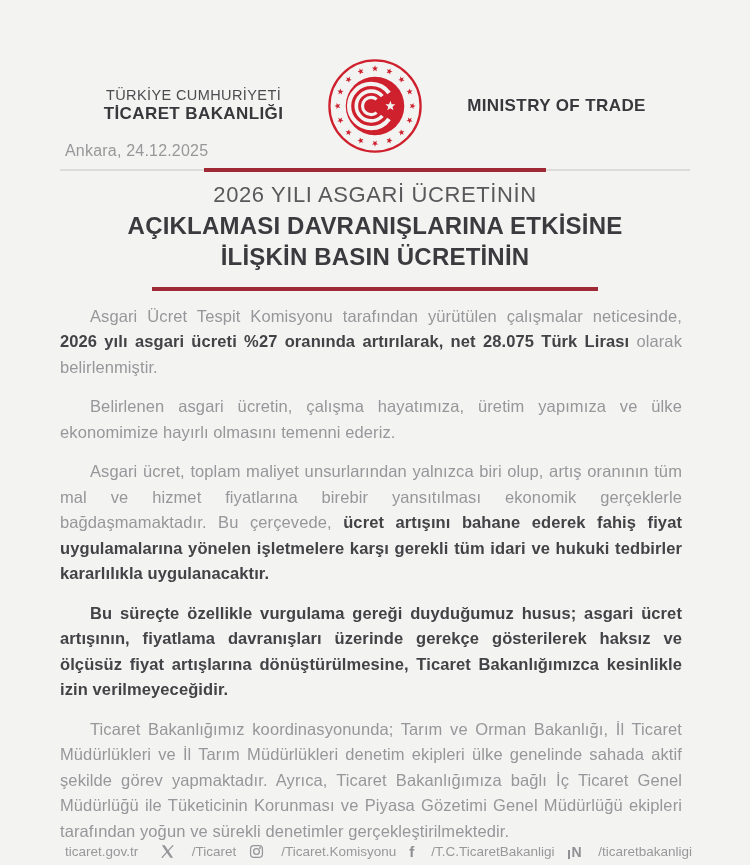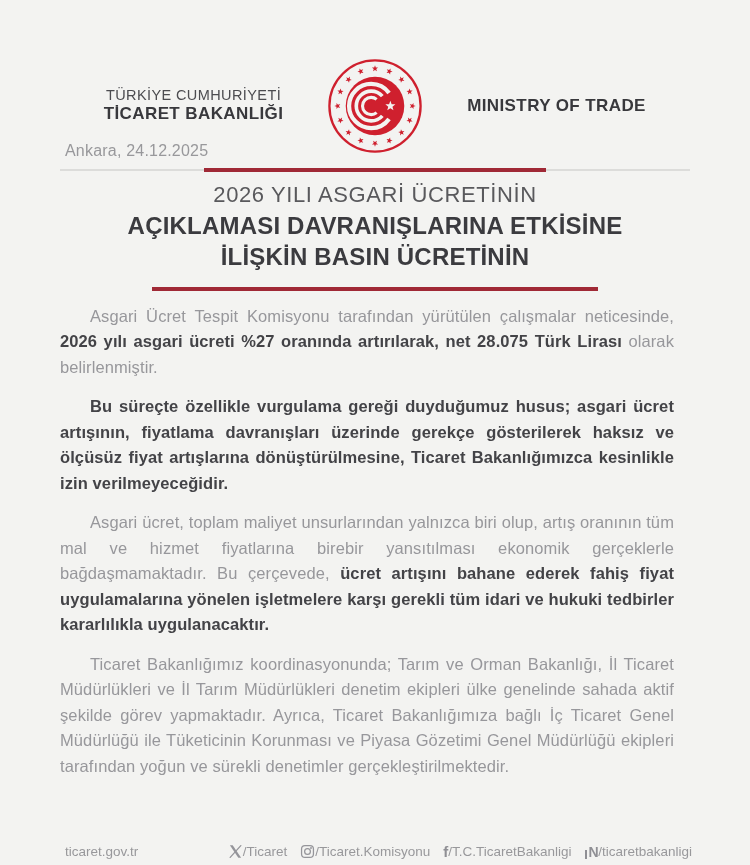--- a/index.html
+++ b/index.html
@@ -31,33 +31,33 @@
 
   
   .title{margin-top:8px;text-align:center;}
   .title-l1{font-size:22px;font-weight:400;color:#59595c;letter-spacing:.6px;line-height:1.25;}
   .title-strong{font-size:24px;font-weight:700;color:#3b3b3f;letter-spacing:.2px;line-height:1.2;margin-top:3px;}
   .title-underline{width:446px;height:3.5px;background:#a02936;margin:15px auto 0 auto;}
 
   
   .body-copy{width:630px;margin:13px auto 0 auto;}
   .para{
-    margin:0 16px 14px 0;font-size:16.5px;line-height:25.5px;color:#97979b;
+    margin:0 8px 14px 0;font-size:16.5px;line-height:25.5px;color:#97979b;
     text-align:justify;text-indent:30px;letter-spacing:.1px;
   }
   .para .b{font-weight:700;color:#434347;}
 
   
   .footer{
     position:absolute;left:65px;right:58px;top:833px;height:26px;
     display:flex;align-items:flex-end;justify-content:space-between;
     font-size:13.5px;color:#98989b;
   }
   .socials{display:flex;align-items:center;gap:13px;}
-  .social{display:flex;align-items:center;gap:0;white-space:nowrap;color:#98989b;}
+  .social{display:flex;align-items:center;gap:17px;white-space:nowrap;color:#98989b;}
   .soc-icon{width:15px;height:15px;display:block;flex:0 0 auto;}
   .soc-icon .st{stroke:#95959a;stroke-width:2;fill:none;stroke-linecap:round;}
   .soc-icon .fl{fill:#95959a;}
   .fb-glyph{font-weight:700;font-size:15px;color:#8f8f94;line-height:1;}
   .n-glyph{display:flex;align-items:flex-end;gap:1.5px;}
   .n-bar{width:2.5px;height:9px;background:#8f8f94;}
   .n-letter{font-weight:800;font-size:14px;color:#8f8f94;line-height:1;letter-spacing:-.5px;}
 </style>
 </head>
 <body>
@@ -114,22 +114,23 @@
 
   <div class="title">
     <div class="title-l1">2026 YILI ASGARİ ÜCRETİNİN</div>
     <div class="title-strong">AÇIKLAMASI DAVRANIŞLARINA ETKİSİNE</div>
     <div class="title-strong">İLİŞKİN BASIN ÜCRETİNİN</div>
     <div class="title-underline"></div>
   </div>
 
   <div class="body-copy">
       <p class="para"><span>Asgari Ücret Tespit Komisyonu tarafından yürütülen çalışmalar neticesinde, </span><span class="b">2026 yılı asgari ücreti %27 oranında artırılarak, net 28.075 Türk Lirası</span><span> olarak belirlenmiştir.</span></p>
+      <p class="para"><span>Belirlenen asgari ücretin, çalışma hayatımıza, üretim yapımıza ve ülke ekonomimize hayırlı olmasını temenni ederiz.</span></p>
+      <p class="para"><span>Asgari ücret, toplam maliyet unsurlarından yalnızca biri olup, artış oranının tüm mal ve hizmet fiyatlarına birebir yansıtılması ekonomik gerçeklerle bağdaşmamaktadır. Bu çerçevede, </span><span class="b">ücret artışını bahane ederek fahiş fiyat uygulamalarına yönelen işletmelere karşı gerekli tüm idari ve hukuki tedbirler kararlılıkla uygulanacaktır.</span></p>
       <p class="para"><span class="b">Bu süreçte özellikle vurgulama gereği duyduğumuz husus; asgari ücret artışının, fiyatlama davranışları üzerinde gerekçe gösterilerek haksız ve ölçüsüz fiyat artışlarına dönüştürülmesine, Ticaret Bakanlığımızca kesinlikle izin verilmeyeceğidir.</span></p>
-      <p class="para"><span>Asgari ücret, toplam maliyet unsurlarından yalnızca biri olup, artış oranının tüm mal ve hizmet fiyatlarına birebir yansıtılması ekonomik gerçeklerle bağdaşmamaktadır. Bu çerçevede, </span><span class="b">ücret artışını bahane ederek fahiş fiyat uygulamalarına yönelen işletmelere karşı gerekli tüm idari ve hukuki tedbirler kararlılıkla uygulanacaktır.</span></p>
       <p class="para"><span>Ticaret Bakanlığımız koordinasyonunda; Tarım ve Orman Bakanlığı, İl Ticaret Müdürlükleri ve İl Tarım Müdürlükleri denetim ekipleri ülke genelinde sahada aktif şekilde görev yapmaktadır. Ayrıca, Ticaret Bakanlığımıza bağlı İç Ticaret Genel Müdürlüğü ile Tüketicinin Korunması ve Piyasa Gözetimi Genel Müdürlüğü ekipleri tarafından yoğun ve sürekli denetimler gerçekleştirilmektedir.</span></p>
     </div>
 
   <div class="footer">
     <div>ticaret.gov.tr</div>
 
     <div class="socials">
 
       <div class="social">
         <svg class="soc-icon" viewBox="0 0 24 24">

